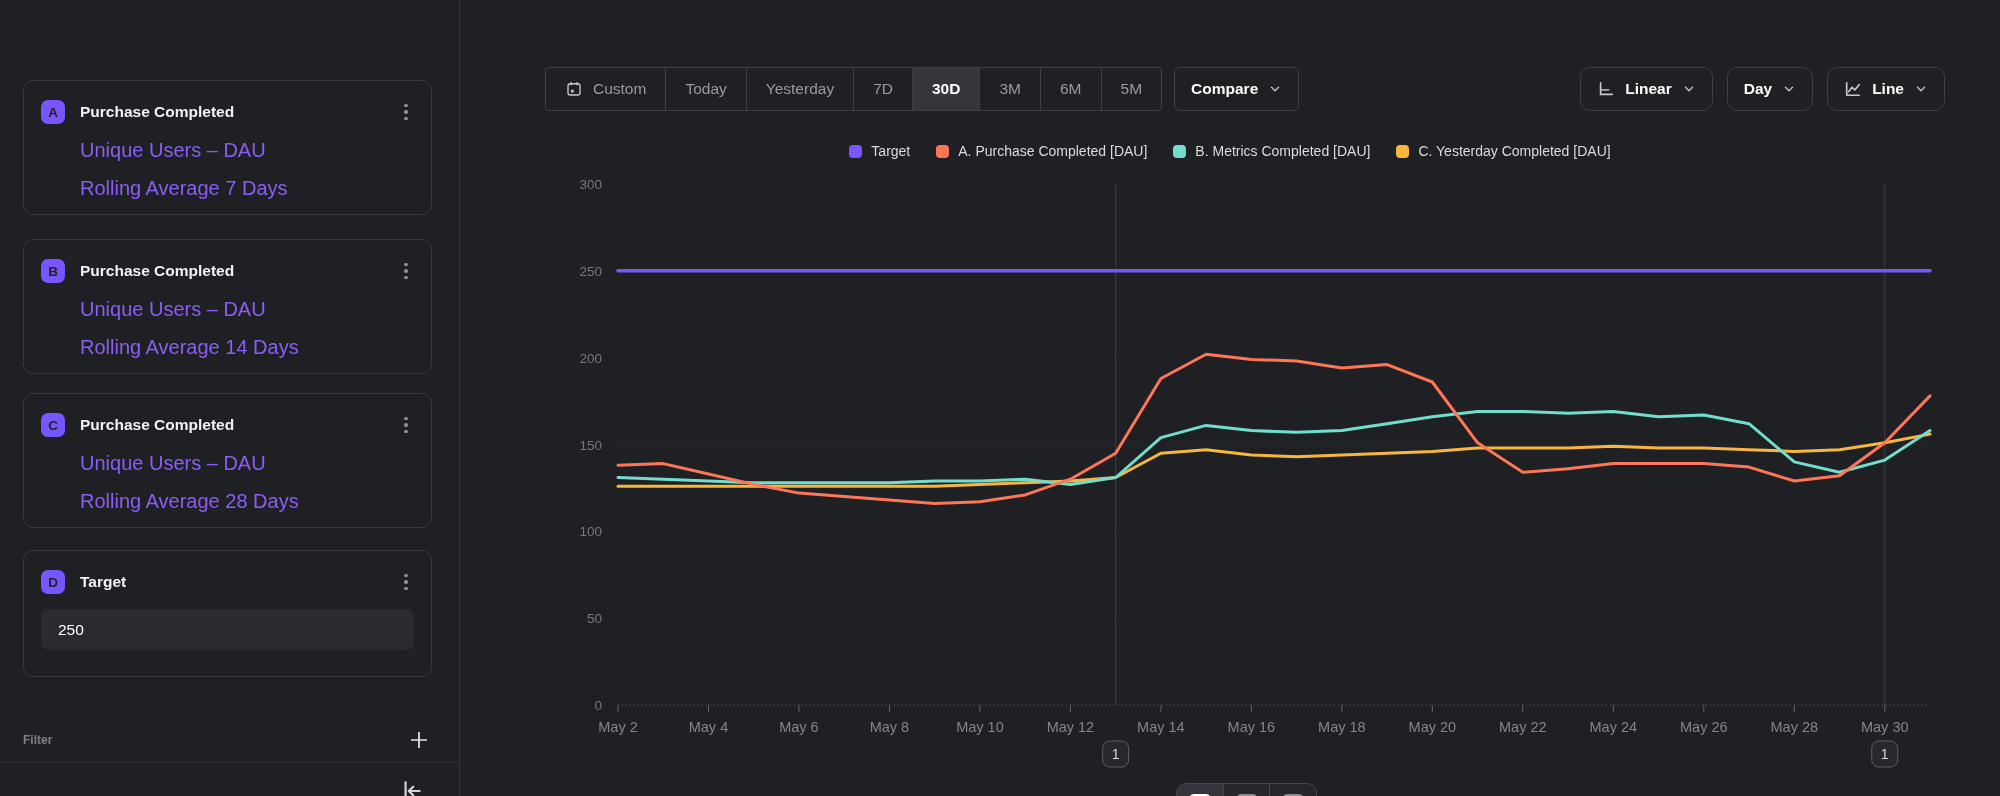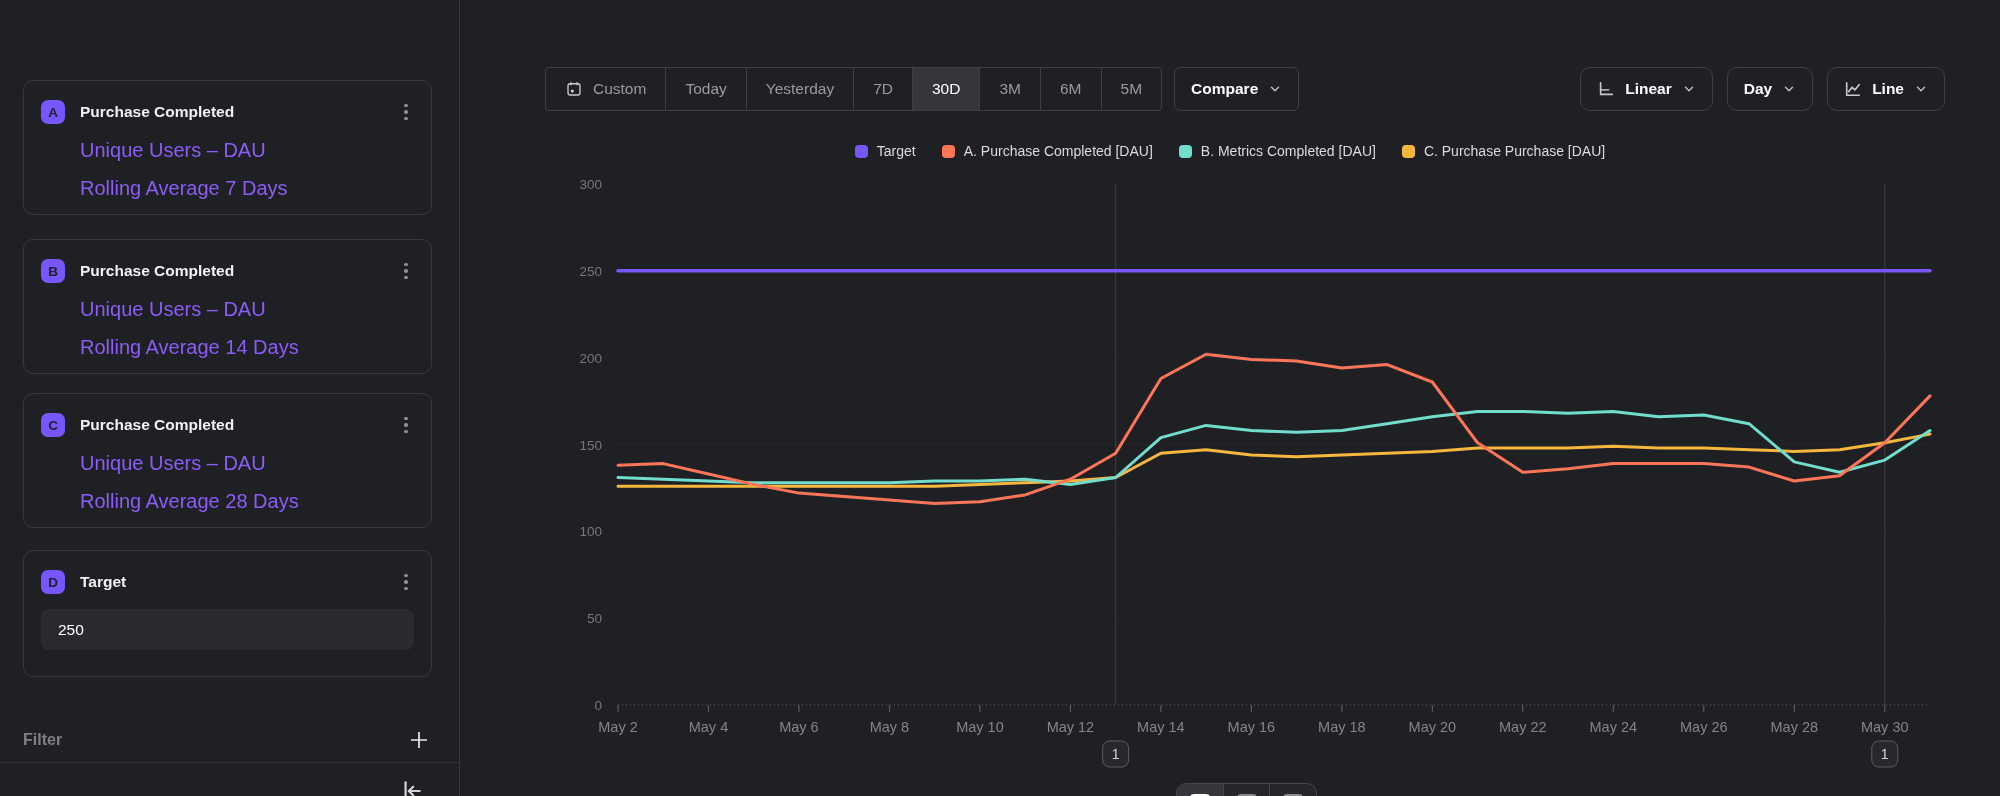--- a/index.html
+++ b/index.html
@@ -46,40 +46,40 @@
   .target-input {
     margin-top:15px; width:100%; height:41px;
     background:#2a2b30; border:none; border-radius:8px;
     color:#fff; font-size:15.5px; padding:0 17px;
     font-family:"Liberation Sans","DejaVu Sans",sans-serif;
   }
   .filter-row {
     position:absolute; left:23px; right:28px; top:728px;
     display:flex; align-items:center; justify-content:space-between;
   }
-  .filter-row .sec-title { font-size:16px; font-weight:700; color:#808088; }
+  .filter-row .sec-title { font-size:12px; font-weight:700; color:#808088; }
   .sidebar-divider { position:absolute; left:0; right:0; top:762px; height:1px; background:#303036; }
   .collapse-btn { position:absolute; left:398px; top:778px; width:26px; height:26px; color:#d5d5da; cursor:pointer; }
 
   
   .toolbar {
     position:absolute; left:545px; right:55px; top:66px; height:46px;
     display:flex; align-items:center;
   }
   .range-group {
     display:flex; height:44px; border:1px solid #3e3e45; border-radius:4px;
     overflow:hidden; align-items:stretch;
   }
   .range-seg {
     display:flex; align-items:center; gap:10px; padding:0 19px;
     font-size:15.5px; color:#9a9aa1; border-right:1px solid #3e3e45;
     cursor:pointer; white-space:nowrap;
   }
   .range-seg:last-child { border-right:none; }
-  .range-seg.active { background:#35363c; color:#ffffff; font-weight:400; }
+  .range-seg.active { background:#35363c; color:#ffffff; font-weight:700; }
   .btn {
     display:flex; align-items:center; gap:10px; height:44px;
     border:1px solid #3e3e45; border-radius:10px; padding:0 16px;
     font-size:15.5px; font-weight:700; color:#ffffff; cursor:pointer;
     background:transparent; white-space:nowrap;
   }
   .btn + .btn { margin-left:14px; }
   .compare-btn { margin-left:12px;border-radius:6px; }
   .spacer { flex:1; }
   .icon-16 { width:18px; height:18px; color:#c9c9ce; }
@@ -268,21 +268,21 @@
     <div class="legend-item">
       <span class="legend-swatch" style="background: rgb(255, 117, 87);"></span>
       <span class="legend-label">A. Purchase Completed [DAU]</span>
     </div>
     <div class="legend-item">
       <span class="legend-swatch" style="background: rgb(114, 221, 204);"></span>
       <span class="legend-label">B. Metrics Completed [DAU]</span>
     </div>
     <div class="legend-item">
       <span class="legend-swatch" style="background: rgb(246, 183, 60);"></span>
-      <span class="legend-label">C. Purchase Purchase [DAU]</span>
+      <span class="legend-label">C. Yesterday Completed [DAU]</span>
     </div>
   </div>
 
 <div class="chart-wrap">
   <svg id="chart-svg" width="1540" height="666">
       <line x1="158" x2="1470" y1="575" y2="575" stroke="rgba(255,255,255,0.30)" stroke-width="1" stroke-dasharray="1 3"></line>
       <text x="142" y="580" text-anchor="end" fill="#77777d" font-size="13.5">0</text>
       <line x1="158" x2="1470" y1="488.1666666666667" y2="488.1666666666667" stroke="rgba(255,255,255,0.10)" stroke-width="1" stroke-dasharray="1 3"></line>
       <text x="142" y="493.1666666666667" text-anchor="end" fill="#77777d" font-size="13.5">50</text>
       <line x1="158" x2="1470" y1="401.33333333333337" y2="401.33333333333337" stroke="rgba(255,255,255,0.10)" stroke-width="1" stroke-dasharray="1 3"></line>

